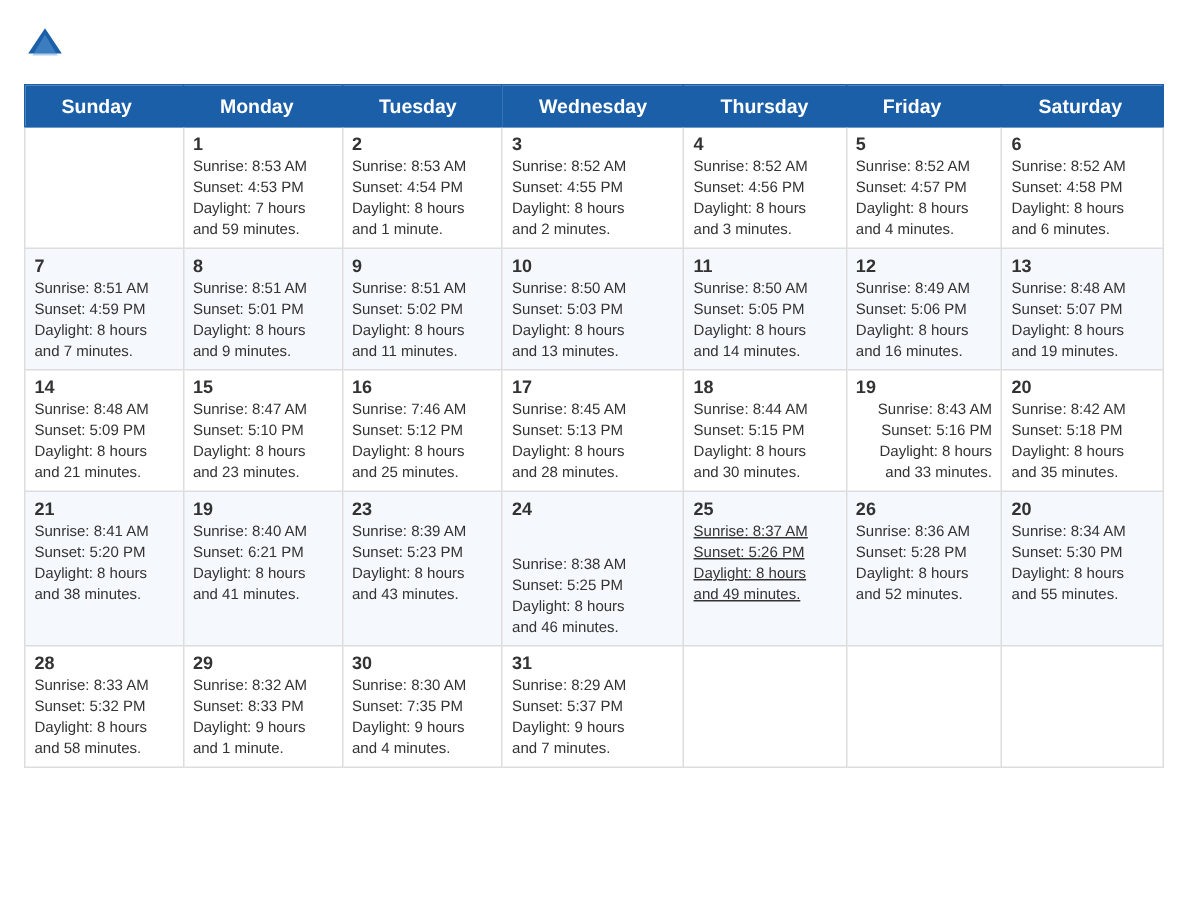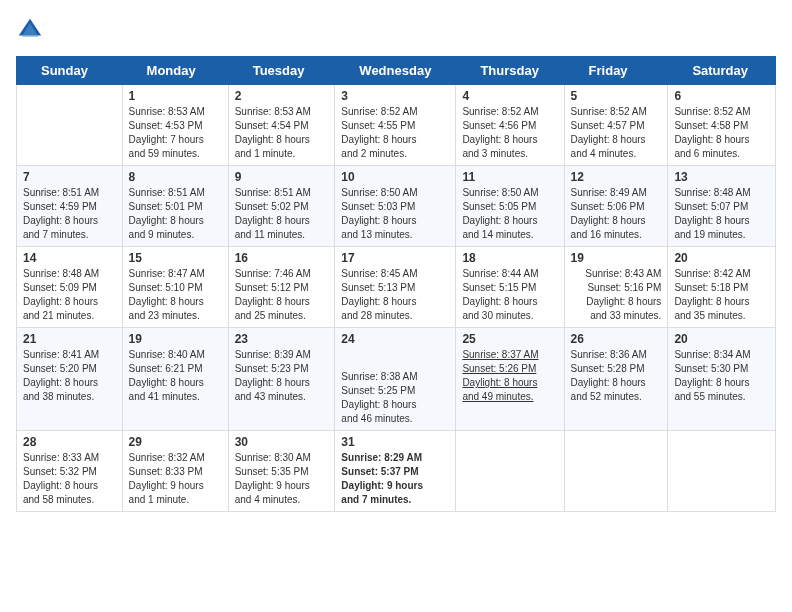--- a/index.html
+++ b/index.html
@@ -331,27 +331,27 @@
         <td>
           <span class="day-number">29</span>
           <div class="day-info" style="white-space: pre-line;">Sunrise: 8:32 AM
 Sunset: 8:33 PM
 Daylight: 9 hours
 and 1 minute.</div>
         </td>
         <td>
           <span class="day-number">30</span>
           <div class="day-info" style="white-space: pre-line;">Sunrise: 8:30 AM
-Sunset: 5:35 PM
+Sunset: 7:35 PM
 Daylight: 9 hours
 and 4 minutes.</div>
         </td>
         <td>
           <span class="day-number">31</span>
-          <div class="day-info" style="white-space: pre-line; font-weight: bold;">Sunrise: 8:29 AM
+          <div class="day-info" style="white-space: pre-line;">Sunrise: 8:29 AM
 Sunset: 5:37 PM
 Daylight: 9 hours
 and 7 minutes.</div>
         </td>
         <td class="empty-cell"></td>
         <td class="empty-cell"></td>
         <td class="empty-cell"></td>
       </tr>
     </tbody>
 </table>

